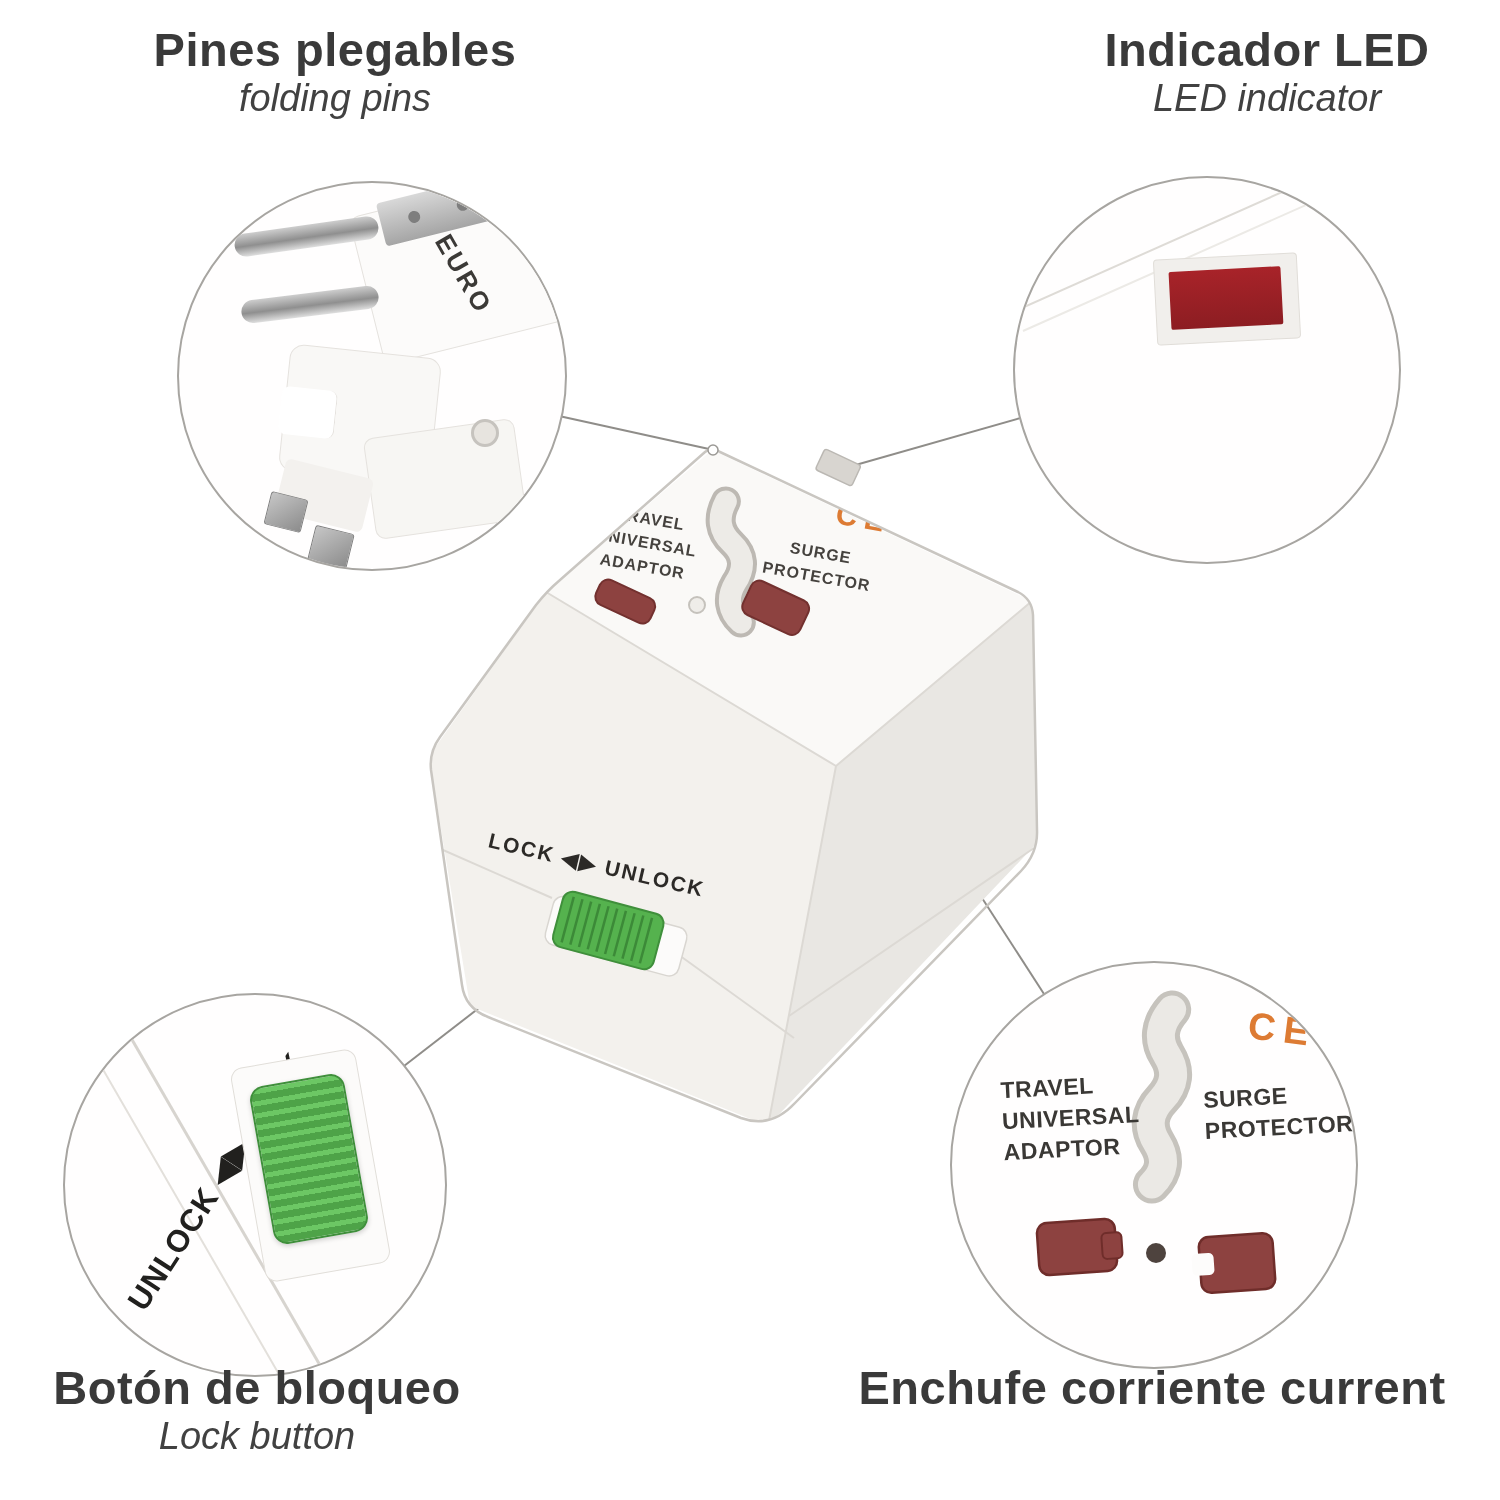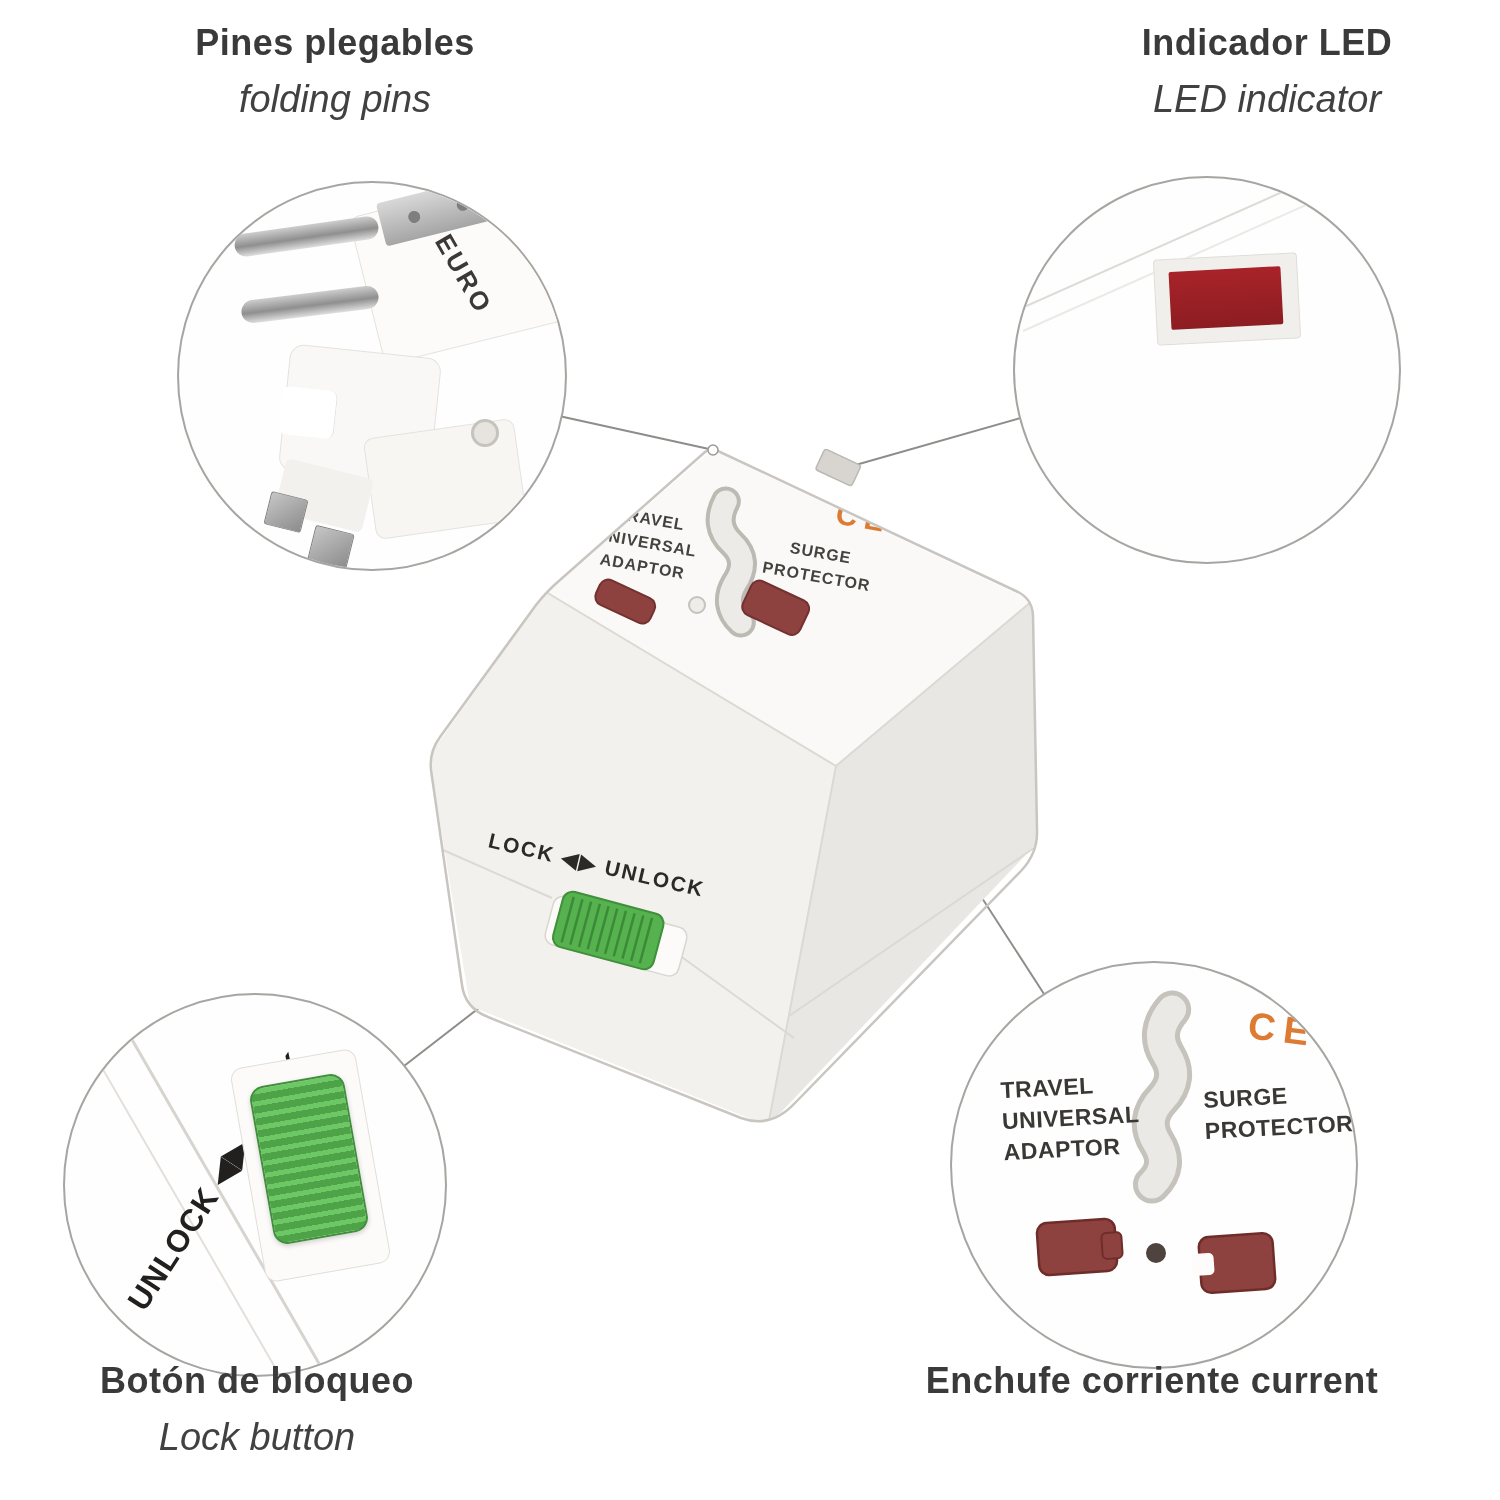--- a/index.html
+++ b/index.html
@@ -1,21 +1,21 @@
 <!DOCTYPE html>
 <html><head>
 <meta charset="utf-8">
 <style>
   html,body{margin:0;padding:0;background:#ffffff;}
   .page{position:relative;width:1500px;height:1500px;background:#ffffff;overflow:hidden;
         font-family:"Liberation Sans",sans-serif;}
   .device-svg{position:absolute;left:0;top:0;z-index:1;}
   .callout{position:absolute;z-index:3;text-align:center;}
-  .title{font-weight:bold;font-size:36px;color:#3a3a3a;letter-spacing:.5px;}
-  .subtitle{font-style:italic;font-size:38px;color:#414141;margin-top:14px;}
+  .title{font-weight:bold;font-size:47px;color:#3a3a3a;letter-spacing:.5px;}
+  .subtitle{font-style:italic;font-size:38px;color:#414141;}
   .zoom-circle{position:absolute;border-radius:50%;background:#fffefe;border:2px solid #a7a5a1;
                overflow:hidden;z-index:2;}
   .abs{position:absolute;}
   
   .plug-block{background:#fcfbfa;border:1px solid #e5e2de;border-radius:10px;}
   .metal-pin{border-radius:12px;background:linear-gradient(180deg,#cdcdcd 0%,#8f8f8f 55%,#dedede 100%);}
   .flat-pin{background:linear-gradient(180deg,#d8d8d8,#a5a5a5);border-radius:4px;}
   .pin-hole{position:absolute;width:12px;height:12px;border-radius:50%;background:#7e7e7e;}
   .metal-square{background:linear-gradient(135deg,#c6c6c6,#8c8c8c);border:1px solid #7f7f7f;border-radius:3px;}
   .euro-text{font-weight:bold;font-size:26px;color:#3b3936;letter-spacing:3px;transform-origin:left top;}

